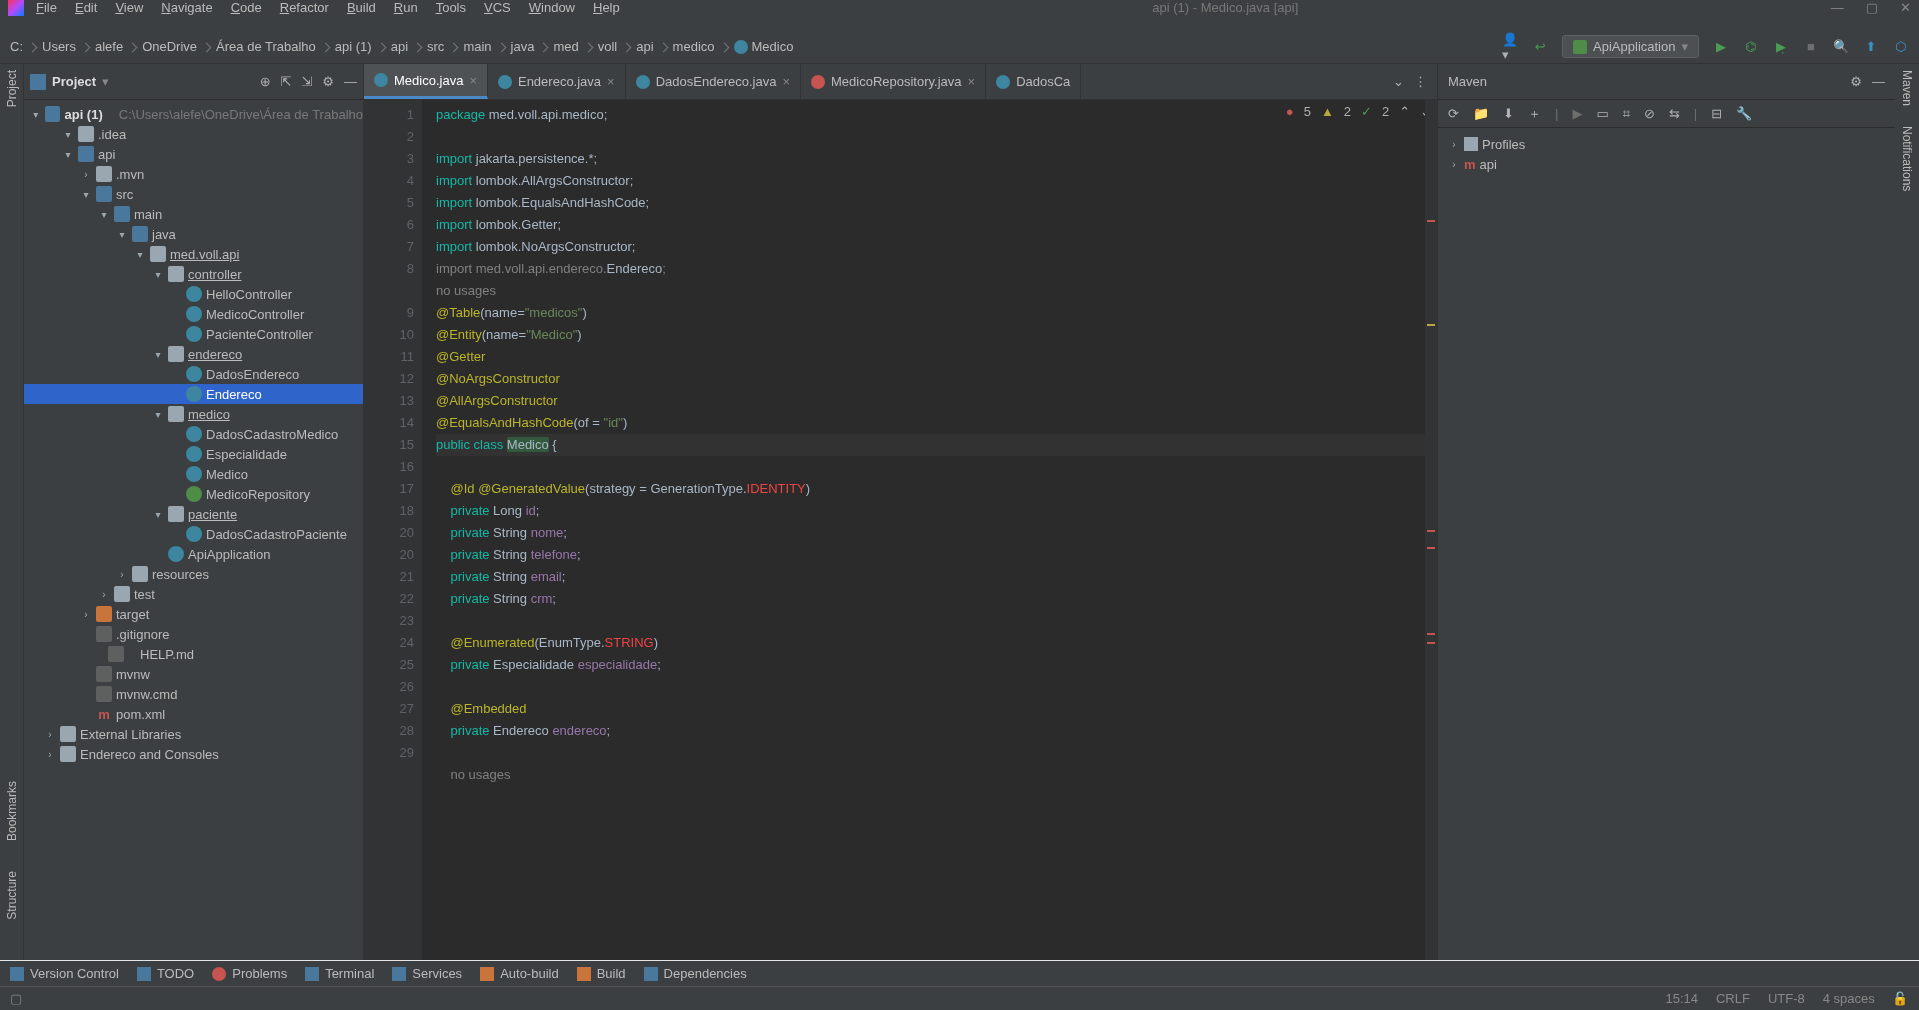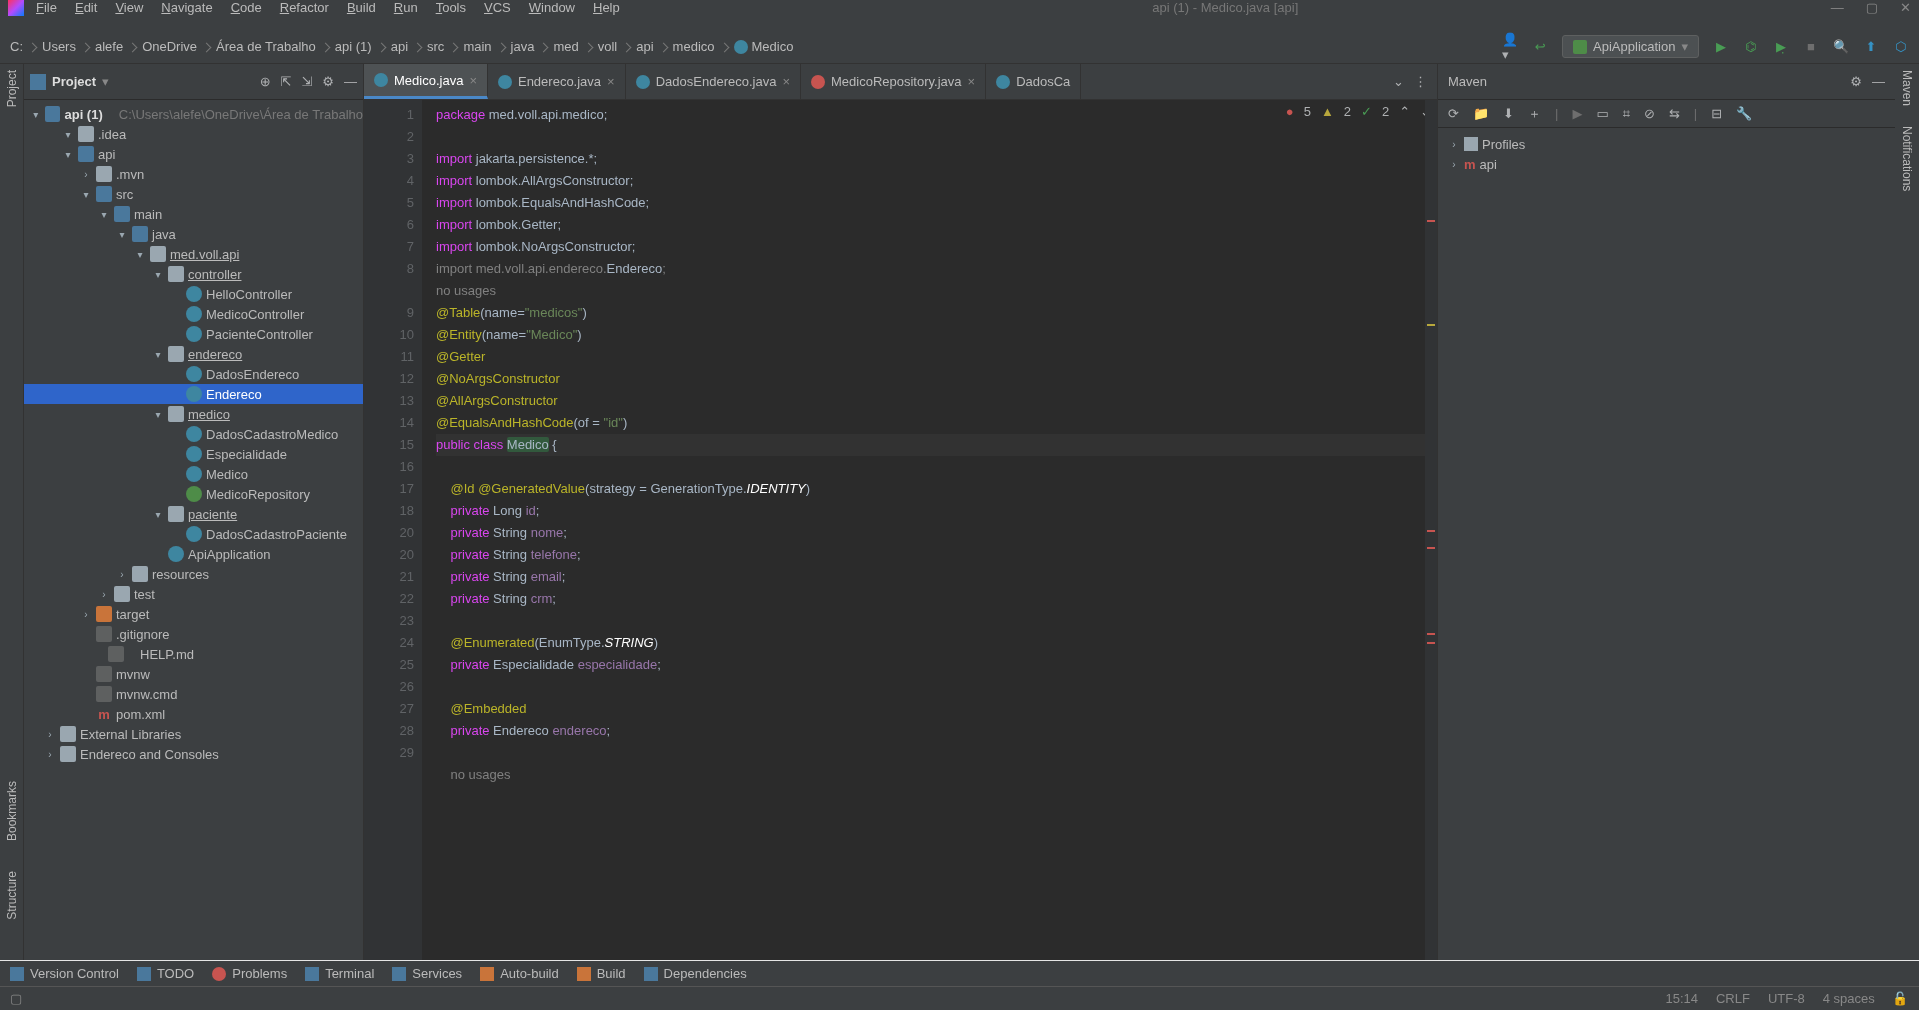--- a/index.html
+++ b/index.html
@@ -59,27 +59,27 @@
 .tab{display:flex;align-items:center;padding:0 10px;gap:6px;color:#bbb;cursor:pointer;border-right:1px solid #323232}
 .tab.active{background:#4e5254;color:#fff;border-bottom:3px solid #4a88c7}
 .tab .jico{width:14px;height:14px;background:#3e86a0;border-radius:50%}
 .tab .red{background:#c75450}
 .tab .close{color:#888}
 .tab-more{margin-left:auto;display:flex;align-items:center;gap:10px;padding:0 10px;color:#afb1b3}
 .code-wrap{flex:1;display:flex;overflow:hidden;position:relative}
 .gut{width:58px;background:#313335;color:#606366;text-align:right;padding:4px 8px 4px 0;line-height:22px;font-family:Consolas,monospace;font-size:13px}
 .gut .gw{position:relative;height:22px}
 .code{flex:1;padding:4px 0 4px 14px;font-family:Consolas,monospace;font-size:14px;line-height:22px;white-space:pre;color:#a9b7c6;overflow:auto}
-.k{color:#d946ef}
+.k{color:#14b8a6}
 .s{color:#6a8759}
 .c{color:#808080}
 .an{color:#bbb529}
 .t{color:#a9b7c6}
 .f{color:#9876aa}
-.it{color:#ffffff;font-style:italic}
+.it{color:#ef4444;}
 .hl{background:#32593d;border-radius:2px}
 .inspect{position:absolute;right:6px;top:4px;display:flex;gap:10px;align-items:center;color:#afb1b3}
 .errbar{position:absolute;right:0;top:0;width:12px;height:100%;background:#313335}
 .errbar .m{position:absolute;left:2px;width:8px;height:2px}
 .errbar .e{background:#c75450}
 .errbar .w{background:#b8a83d}
 
 .maven{width:458px;background:#3c3f41;display:flex;flex-direction:column;border-left:1px solid #323232}
 .maven-head{height:36px;display:flex;align-items:center;padding:0 10px;border-bottom:1px solid #2b2b2b;color:#bbb}
 .maven-tools{height:28px;display:flex;align-items:center;gap:14px;padding:0 10px;color:#afb1b3;border-bottom:1px solid #2b2b2b}

